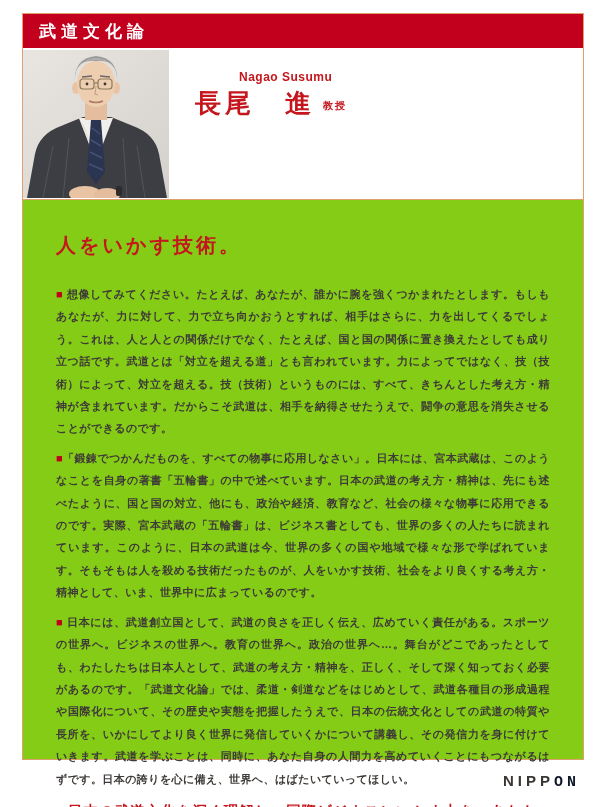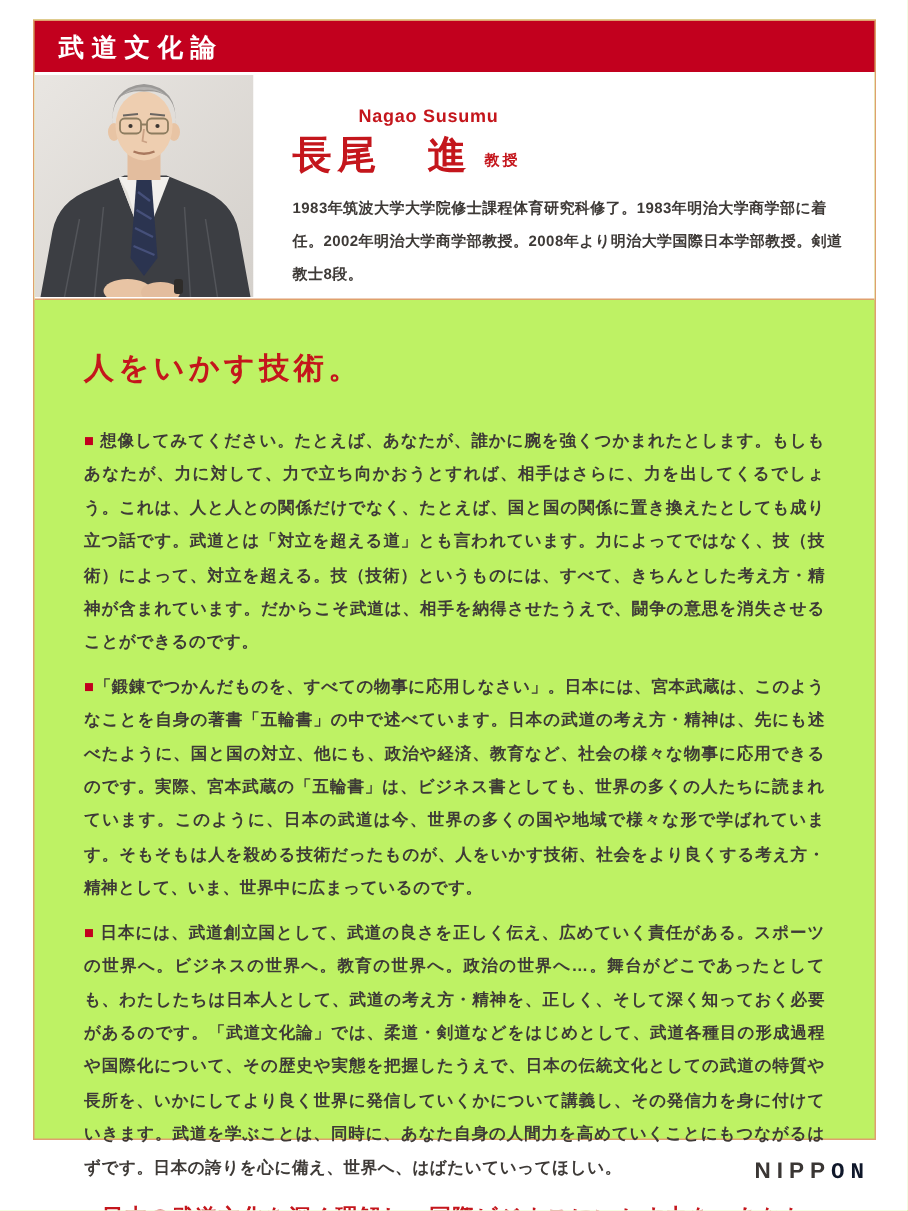--- a/index.html
+++ b/index.html
@@ -1,31 +1,31 @@
 <!DOCTYPE html>
 <html><head>
 <meta charset="utf-8">
 <style>
   * { margin:0; padding:0; box-sizing:border-box; }
   html,body { background:#ffffff; }
   body { font-family:"Liberation Sans","DejaVu Sans",sans-serif; }
   .page { position:relative; width:605px; height:807px; background:#ffffff; overflow:hidden; }
 
   .frame { position:absolute; left:22px; top:13px; width:562px; height:747px;
-           border:1px solid #dfa06e; background:#bef264; }
+           border:1px solid #dfa06e; background:#84cc16; }
 
   .header-bar { height:34px; background:#c2001e; display:flex; align-items:center; padding-left:16px; }
   .header-title { color:#ffffff; font-size:17px; font-weight:bold; letter-spacing:5px; }
 
   .profile { position:relative; height:152px; border-bottom:1px solid #dfa06e; background:#ffffff; }
   .photo { position:absolute; left:0; top:2px; width:146px; height:148px; display:block; }
 
   .profile-text { position:absolute; left:172px; top:22px; width:376px; }
   .name-en { color:#c4161c; font-size:12px; font-weight:bold; letter-spacing:0.5px;padding-left:44px; }
-  .name-row { margin-top:5px; display:flex; align-items:center; }
+  .name-row { margin-top:5px; display:flex; align-items:flex-start; }
   .name-ja { color:#c4161c; font-size:26px; font-weight:bold; letter-spacing:4px; line-height:1.1; }
   .prof-title { color:#c4161c; font-size:10px; font-weight:bold; letter-spacing:2px; margin-left:8px; margin-bottom:3px;margin-top:10px; }
   .bio { margin-top:11px; font-size:10px; line-height:22px; font-weight:bold; color:#3e3a37; letter-spacing:0.3px; }
 
   .body-area { padding:12px 33px 0 33px; }
   .article-title { color:#c4161c; font-size:20px; font-weight:bold; letter-spacing:3px; margin-top:20px; margin-bottom:24px; }
   .para { font-size:11px; line-height:22.4px; font-weight:bold; color:#3e3a37;
           text-align:justify; letter-spacing:0.4px; margin-bottom:7px; }
   .bullet { color:#c2001e; }
   .closing { color:#c4161c; font-size:14.5px; font-weight:bold; text-align:center;
@@ -88,21 +88,20 @@
         <ellipse cx="84" cy="145" rx="13" ry="7" fill="#e3bd9e"></ellipse>
         <rect x="93" y="136" width="6" height="10" rx="2" fill="#2e2c2a"></rect>
       </svg>
 
       <div class="profile-text">
         <div class="name-en">Nagao Susumu</div>
         <div class="name-row">
           <span class="name-ja">長尾　進</span>
           <span class="prof-title">教授</span>
         </div>
-        <div class="bio">1983年筑波大学大学院修士課程体育研究科修了。1983年明治大学商学部に着任。2002年明治大学商学部教授。2008年より明治大学国際日本学部教授。剣道教士8段。</div>
       </div>
     </div>
 
     <div class="body-area">
       <div class="article-title">人をいかす技術。</div>
 
       <p class="para"><span class="bullet">■ </span><span>想像してみてください。たとえば、あなたが、誰かに腕を強くつかまれたとします。もしもあなたが、力に対して、力で立ち向かおうとすれば、相手はさらに、力を出してくるでしょう。これは、人と人との関係だけでなく、たとえば、国と国の関係に置き換えたとしても成り立つ話です。武道とは「対立を超える道」とも言われています。力によってではなく、技（技術）によって、対立を超える。技（技術）というものには、すべて、きちんとした考え方・精神が含まれています。だからこそ武道は、相手を納得させたうえで、闘争の意思を消失させることができるのです。</span></p>
 
       <p class="para"><span class="bullet">■</span><span>「鍛錬でつかんだものを、すべての物事に応用しなさい」。日本には、宮本武蔵は、このようなことを自身の著書「五輪書」の中で述べています。日本の武道の考え方・精神は、先にも述べたように、国と国の対立、他にも、政治や経済、教育など、社会の様々な物事に応用できるのです。実際、宮本武蔵の「五輪書」は、ビジネス書としても、世界の多くの人たちに読まれています。このように、日本の武道は今、世界の多くの国や地域で様々な形で学ばれています。そもそもは人を殺める技術だったものが、人をいかす技術、社会をより良くする考え方・精神として、いま、世界中に広まっているのです。</span></p>
 

